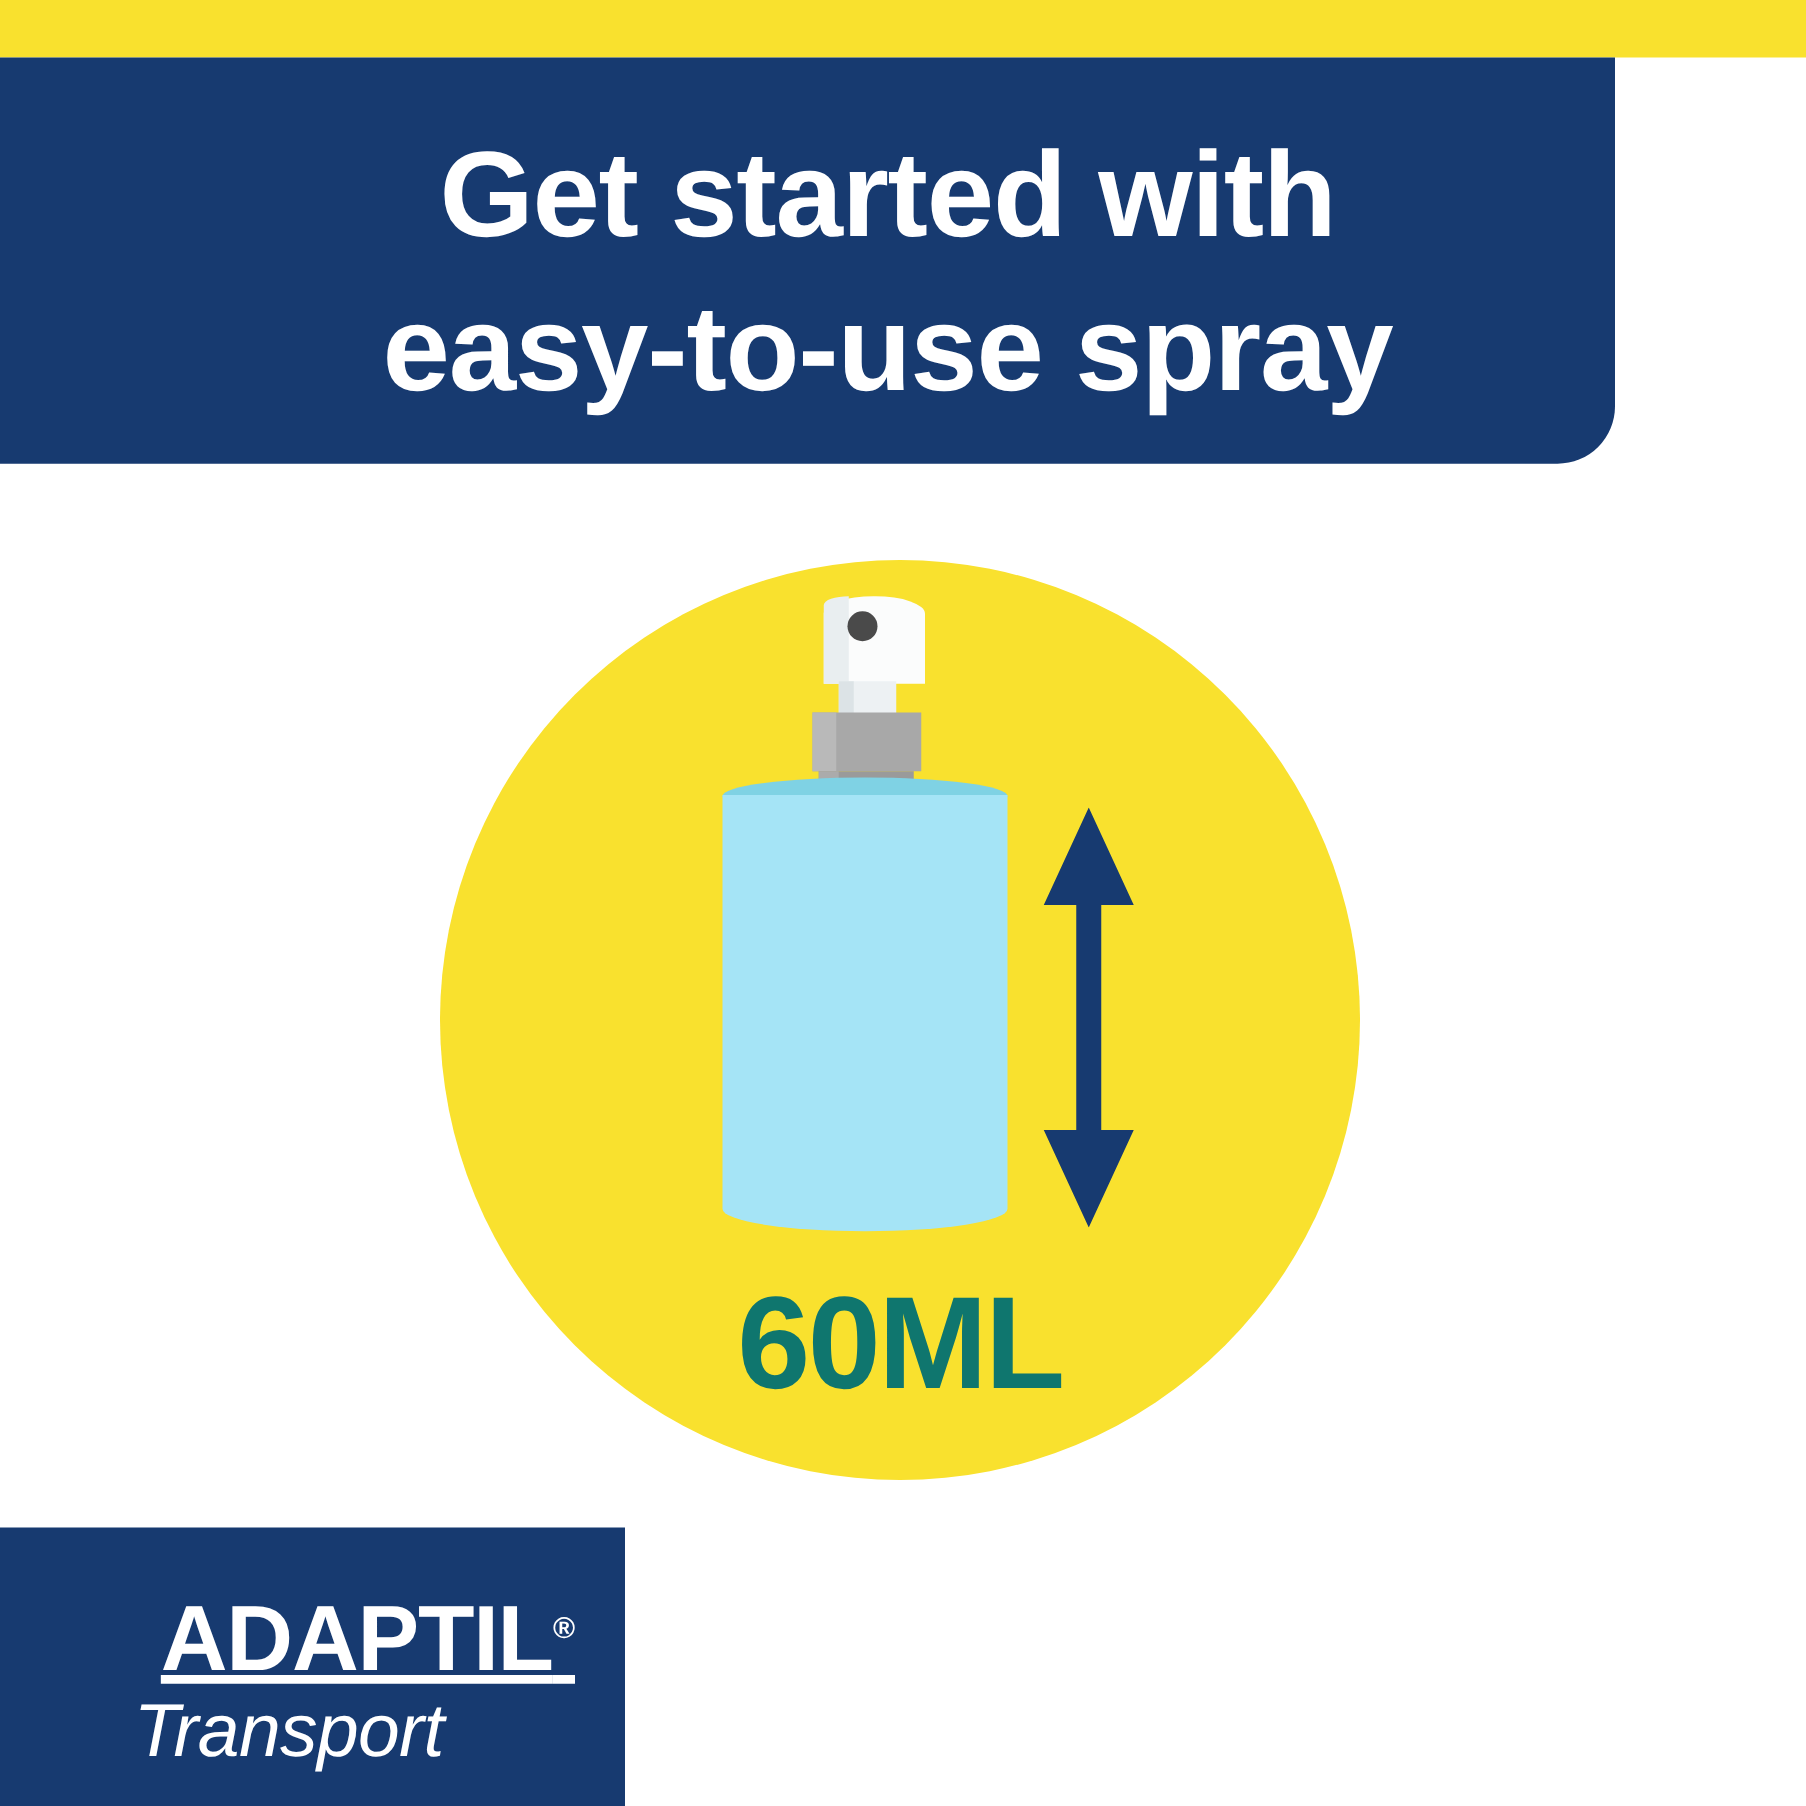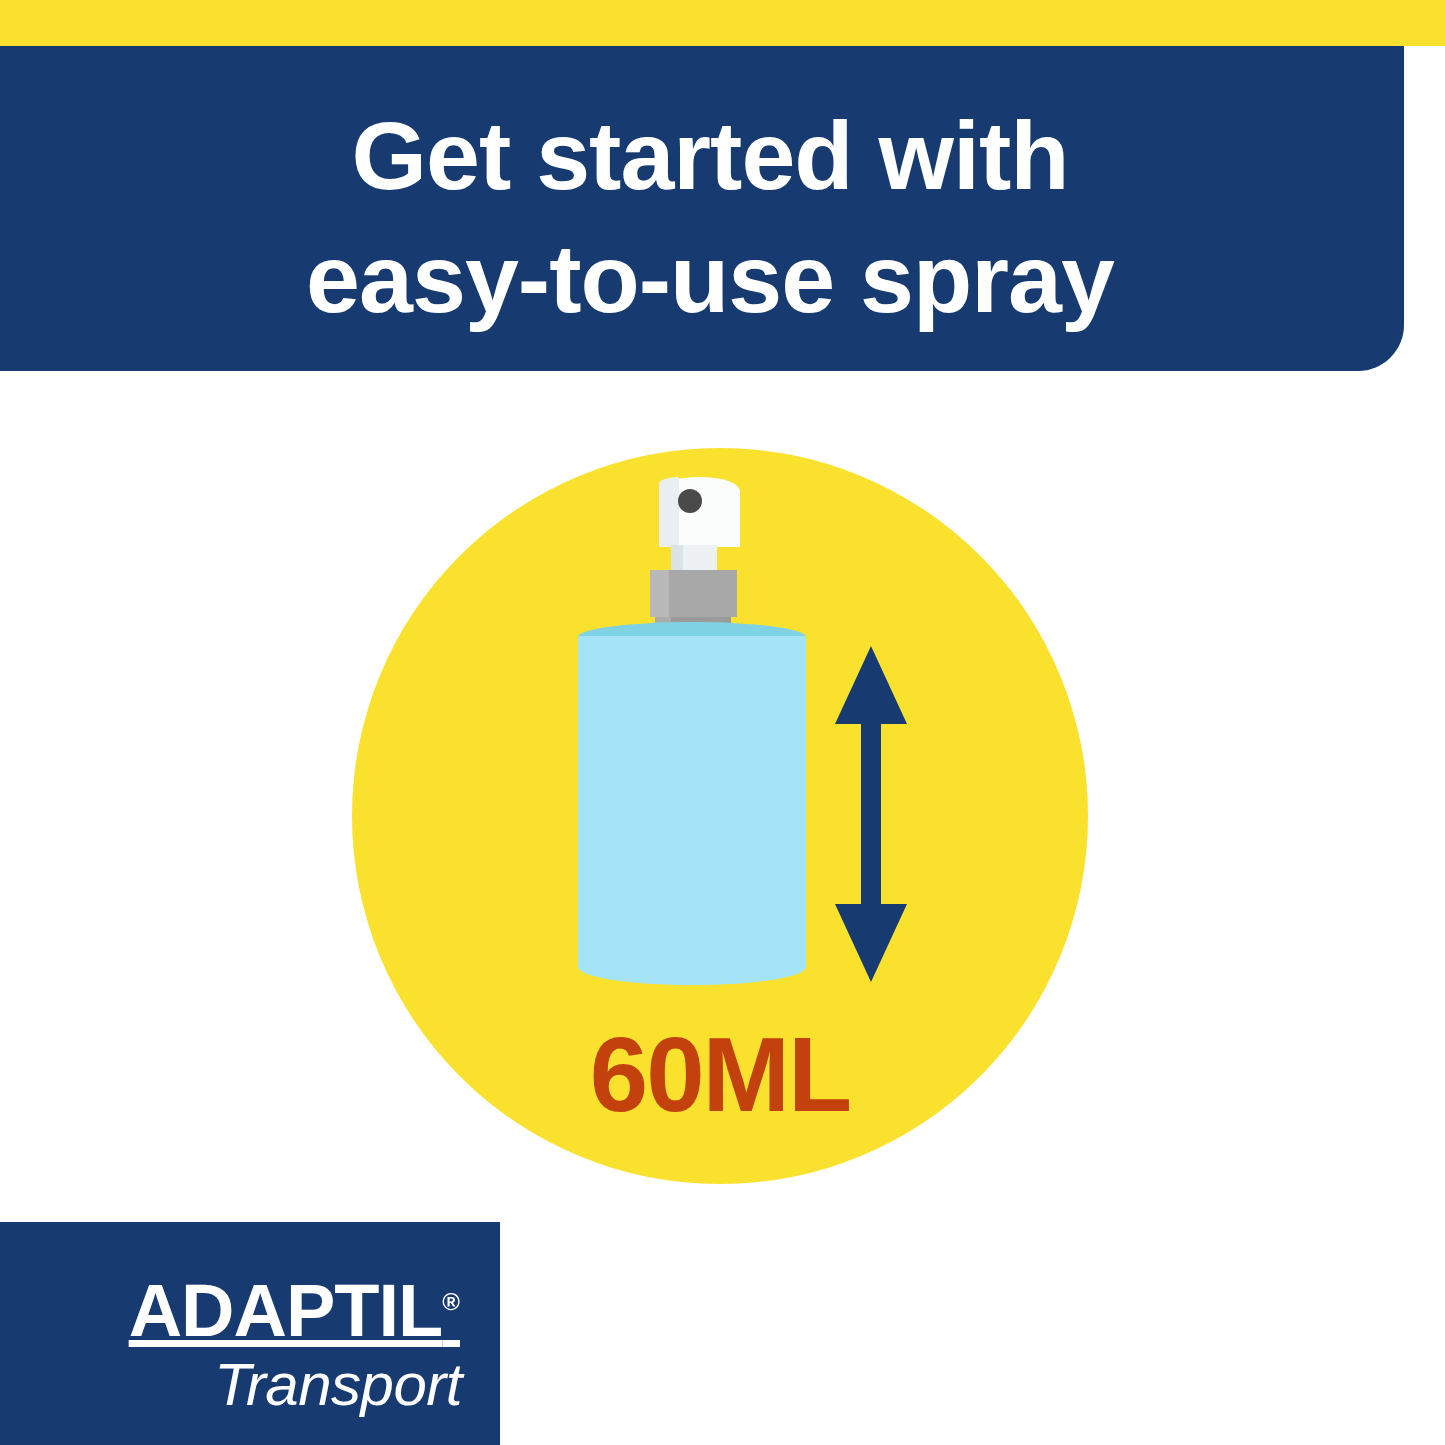--- a/index.html
+++ b/index.html
@@ -27,21 +27,21 @@
     width: 1445px;
     height: 46px;
     background: #F9E12E;
   }
 
   
   .header-panel {
     position: absolute;
     left: 0;
     top: 46px;
-    width: 1404px;
+    width: 1292px;
     height: 325px;
     background: #173A70;
     border-bottom-right-radius: 46px;
     box-sizing: border-box;
   }
   .header-title {
     position: absolute;
     left: 0;
     top: 48px;
     width: 1420px;
@@ -188,21 +188,21 @@
     height: 336px;
   }
 
   
   .volume-label {
     position: absolute;
     left: 352px;
     top: 1022px;
     width: 736px;
     text-align: center;
-    color: #c2410c;
+    color: #0f766e;
     font-family: "Liberation Sans", sans-serif;
     font-weight: bold;
     font-size: 105px;
     line-height: 105px;
     letter-spacing: -2px;
   }
 
   
   .logo-block {
     position: absolute;
@@ -232,21 +232,21 @@
     font-weight: bold;
     vertical-align: super;
     line-height: 1;
     letter-spacing: 0;
   }
   .logo-sub {
     position: absolute;
     left: 0;
     top: 133px;
     width: 462px;
-    text-align: right;
+    text-align: center;
     color: #FFFFFF;
     font-family: "Liberation Sans", sans-serif;
     font-style: italic;
     font-weight: normal;
     font-size: 60px;
     line-height: 60px;
     letter-spacing: -0.5px;
     white-space: nowrap;
   }
 </style>

